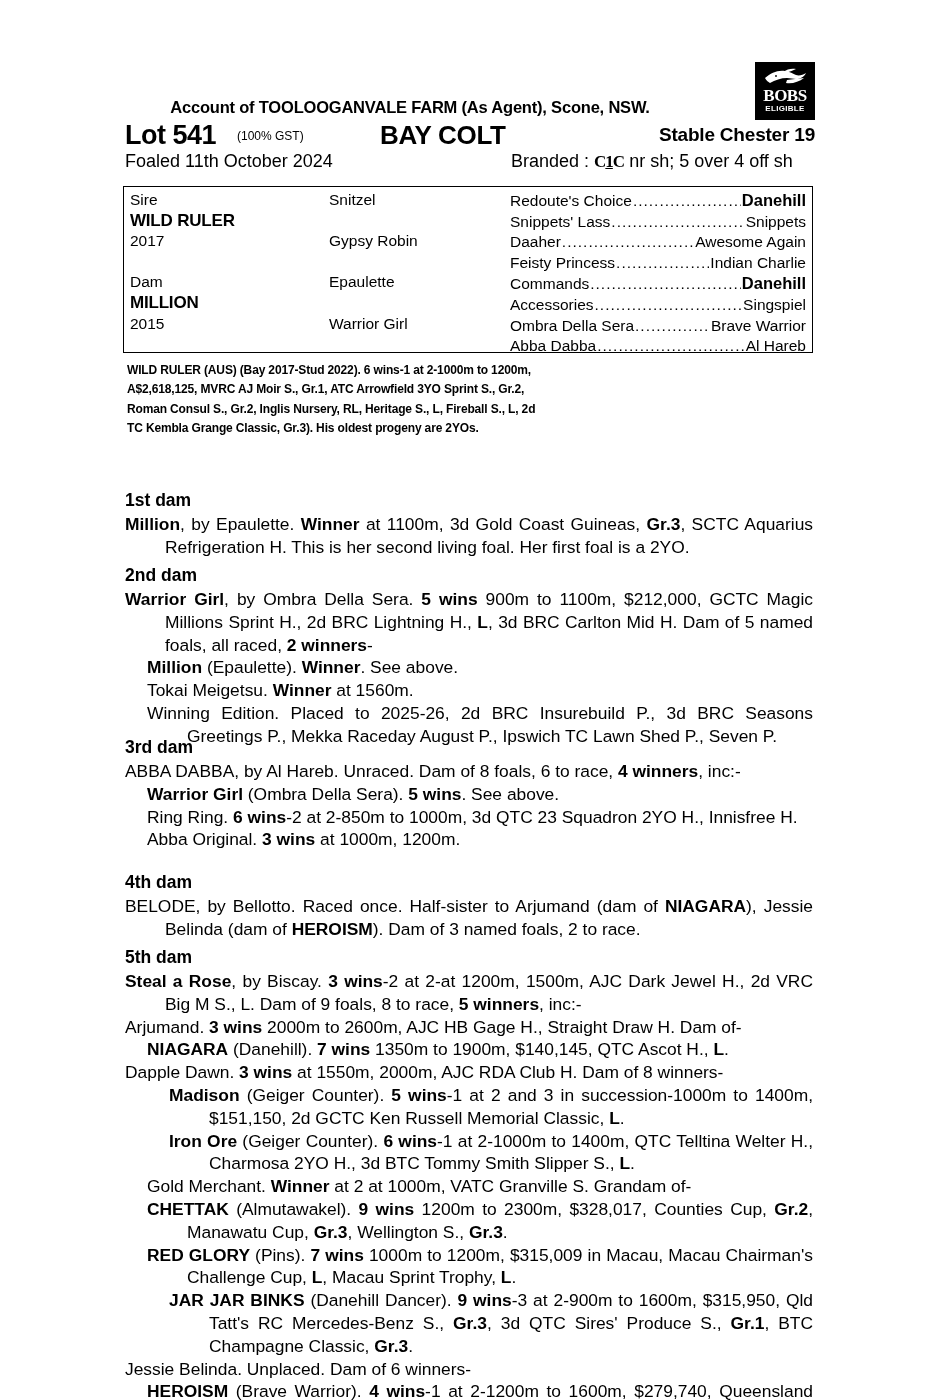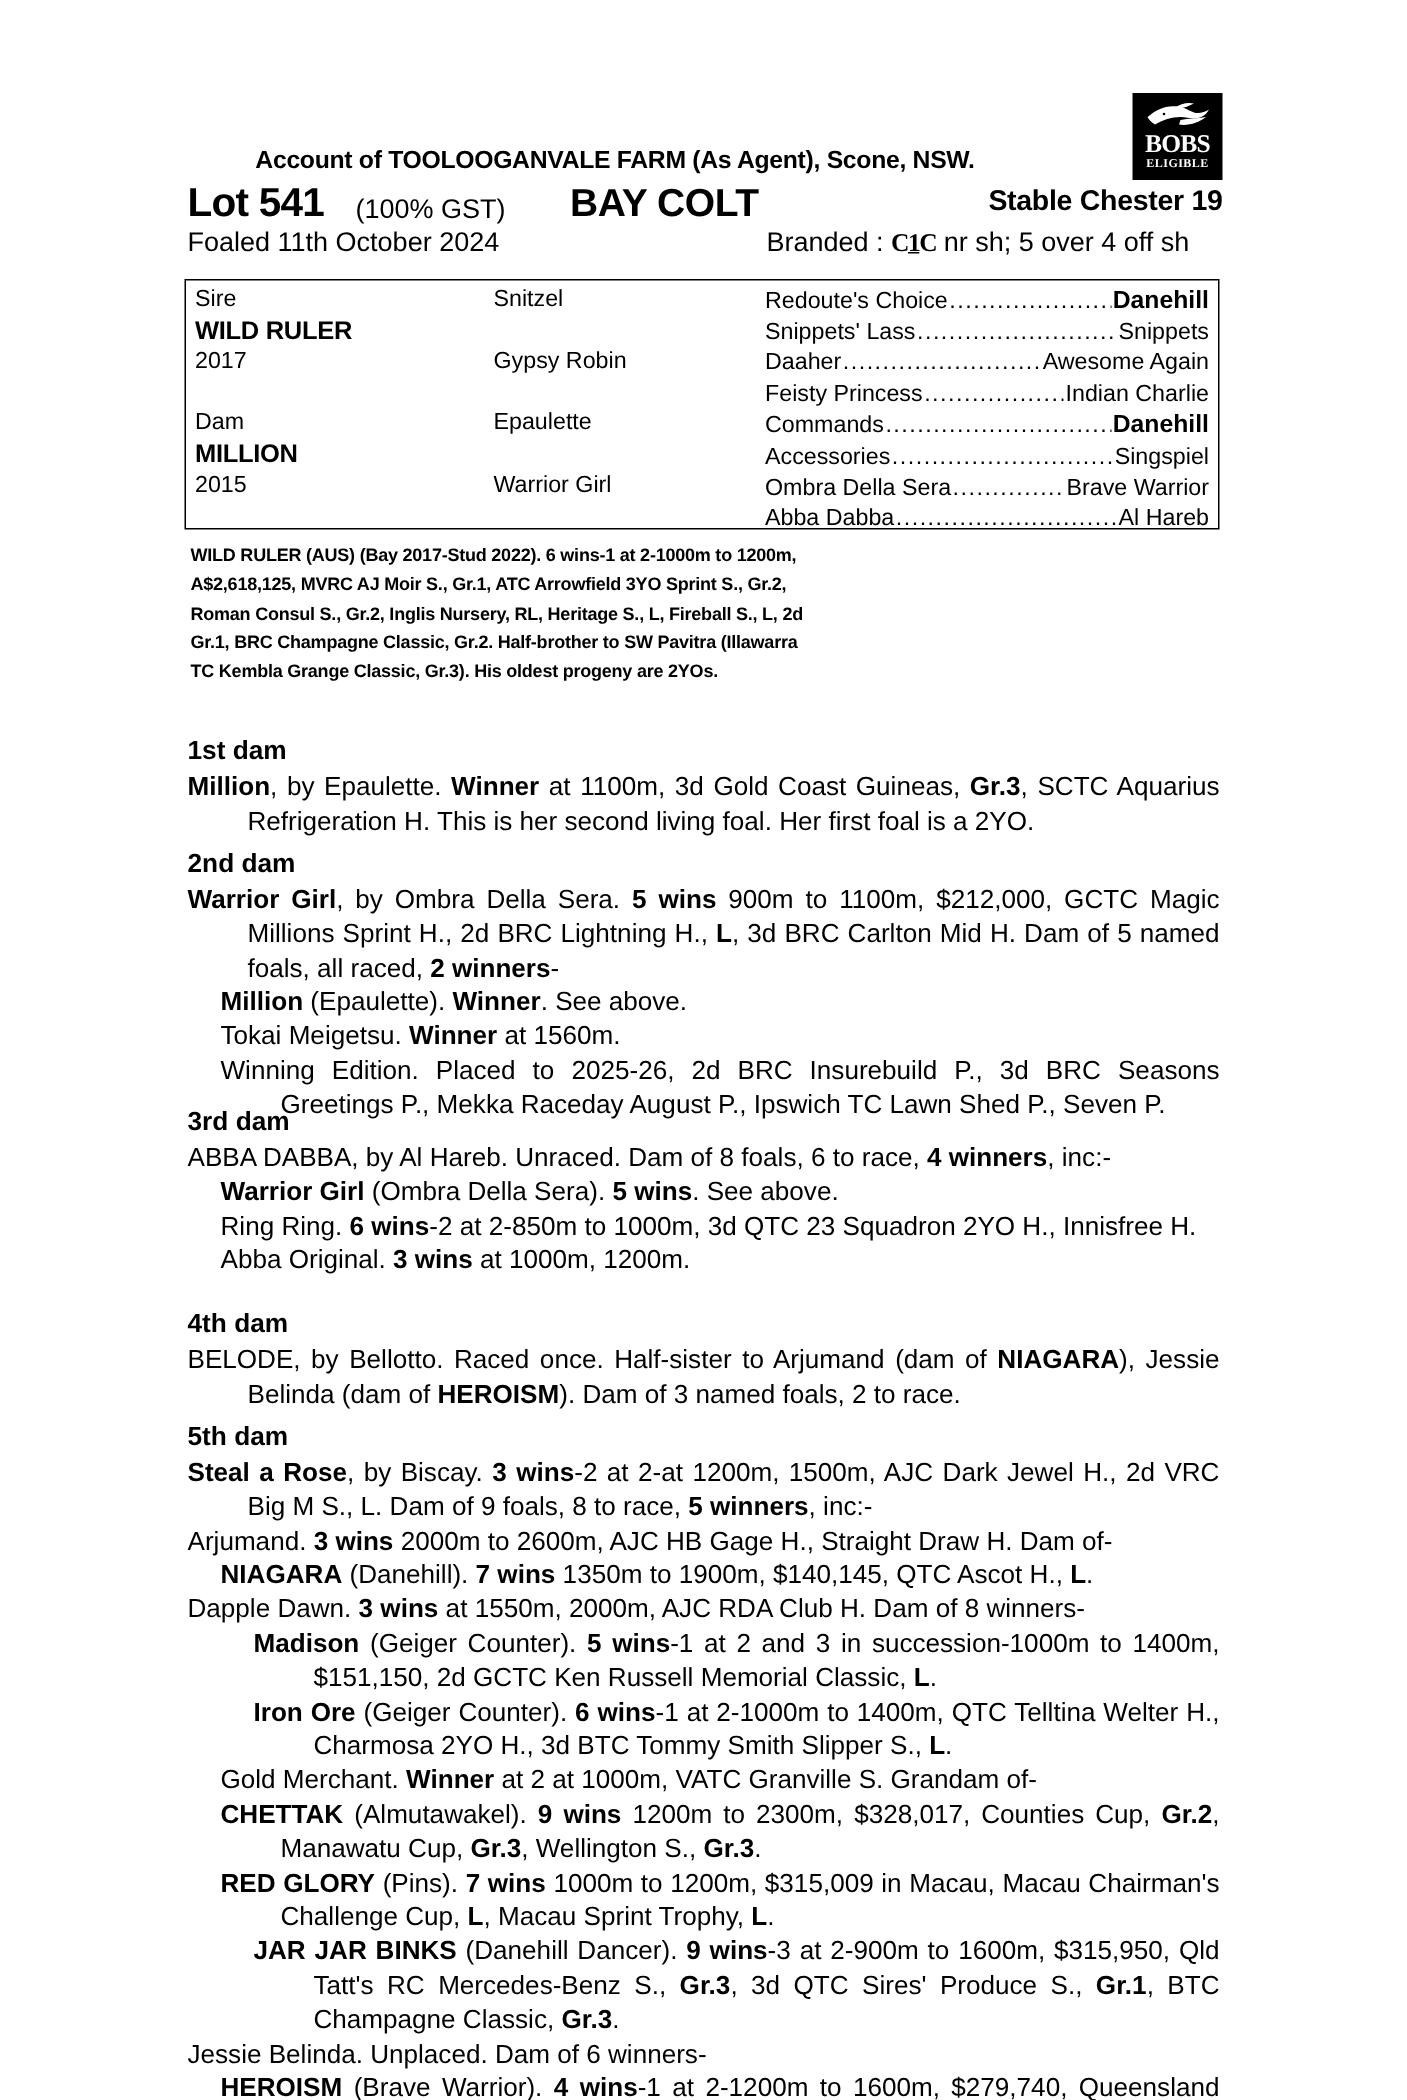--- a/index.html
+++ b/index.html
@@ -37,21 +37,21 @@
   .bobs-logo svg { display:block; margin: 5px auto 0 auto; }
   .bobs-word {
     font-family: "Liberation Serif", serif;
     font-weight: bold;
     font-size: 17px;
     line-height: 16px;
     letter-spacing: -0.5px;
     margin-top: 1px;
   }
   .bobs-sub {
-    font-family: Liberation Serif, serif;
+    font-family: Liberation Sans, sans-serif;
     font-weight: bold;
     font-size: 8px;
     line-height: 9px;
     letter-spacing: 0.3px;
   }
 
   .account-line {
     position: absolute;
     left: 0;
     top: 98px;
@@ -72,21 +72,21 @@
   .lot-no {
     position: absolute;
     left: 0; top: 0;
     font-size: 27px;
     font-weight: bold;
     letter-spacing: -0.5px;
   }
   .gst {
     position: absolute;
     left: 112px; top: 9px;
-    font-size: 18px;
+    font-size: 12px;
   }
   .sex-title {
     position: absolute;
     left: 255px; top: 0px;
     font-size: 26px;
     font-weight: bold;
     letter-spacing: -0.3px;
   }
   .stable {
     position: absolute;
@@ -295,21 +295,20 @@
             <span class="sr">Al Hareb</span>
           </div>
         </div>
     </div>
   </div>
 
   <div class="sire-blurb" id="sire-blurb">
       <span class="ln">WILD RULER (AUS) (Bay 2017-Stud 2022). 6 wins-1 at 2-1000m to 1200m,</span>
       <span class="ln">A$2,618,125, MVRC AJ Moir S., Gr.1, ATC Arrowfield 3YO Sprint S., Gr.2,</span>
       <span class="ln">Roman Consul S., Gr.2, Inglis Nursery, RL, Heritage S., L, Fireball S., L, 2d</span>
-      <span class="ln">Gr.1, BRC Champagne Classic, Gr.2. Half-brother to SW Pavitra (Illawarra</span>
       <span class="ln">TC Kembla Grange Classic, Gr.3). His oldest progeny are 2YOs.</span>
     </div>
 
   <div class="body-block" style="top:488px;">
     <div class="dam-head">1st dam</div>
     <div class="para hang1" id="d1e0"><b>Million</b>, by Epaulette. <b>Winner</b> at 1100m, 3d Gold Coast Guineas, <b>Gr.3</b>, SCTC Aquarius Refrigeration H. This is her second living foal. Her first foal is a 2YO.</div>
   </div>
 
   <div class="body-block" style="top:563px;">
     <div class="dam-head">2nd dam</div>

